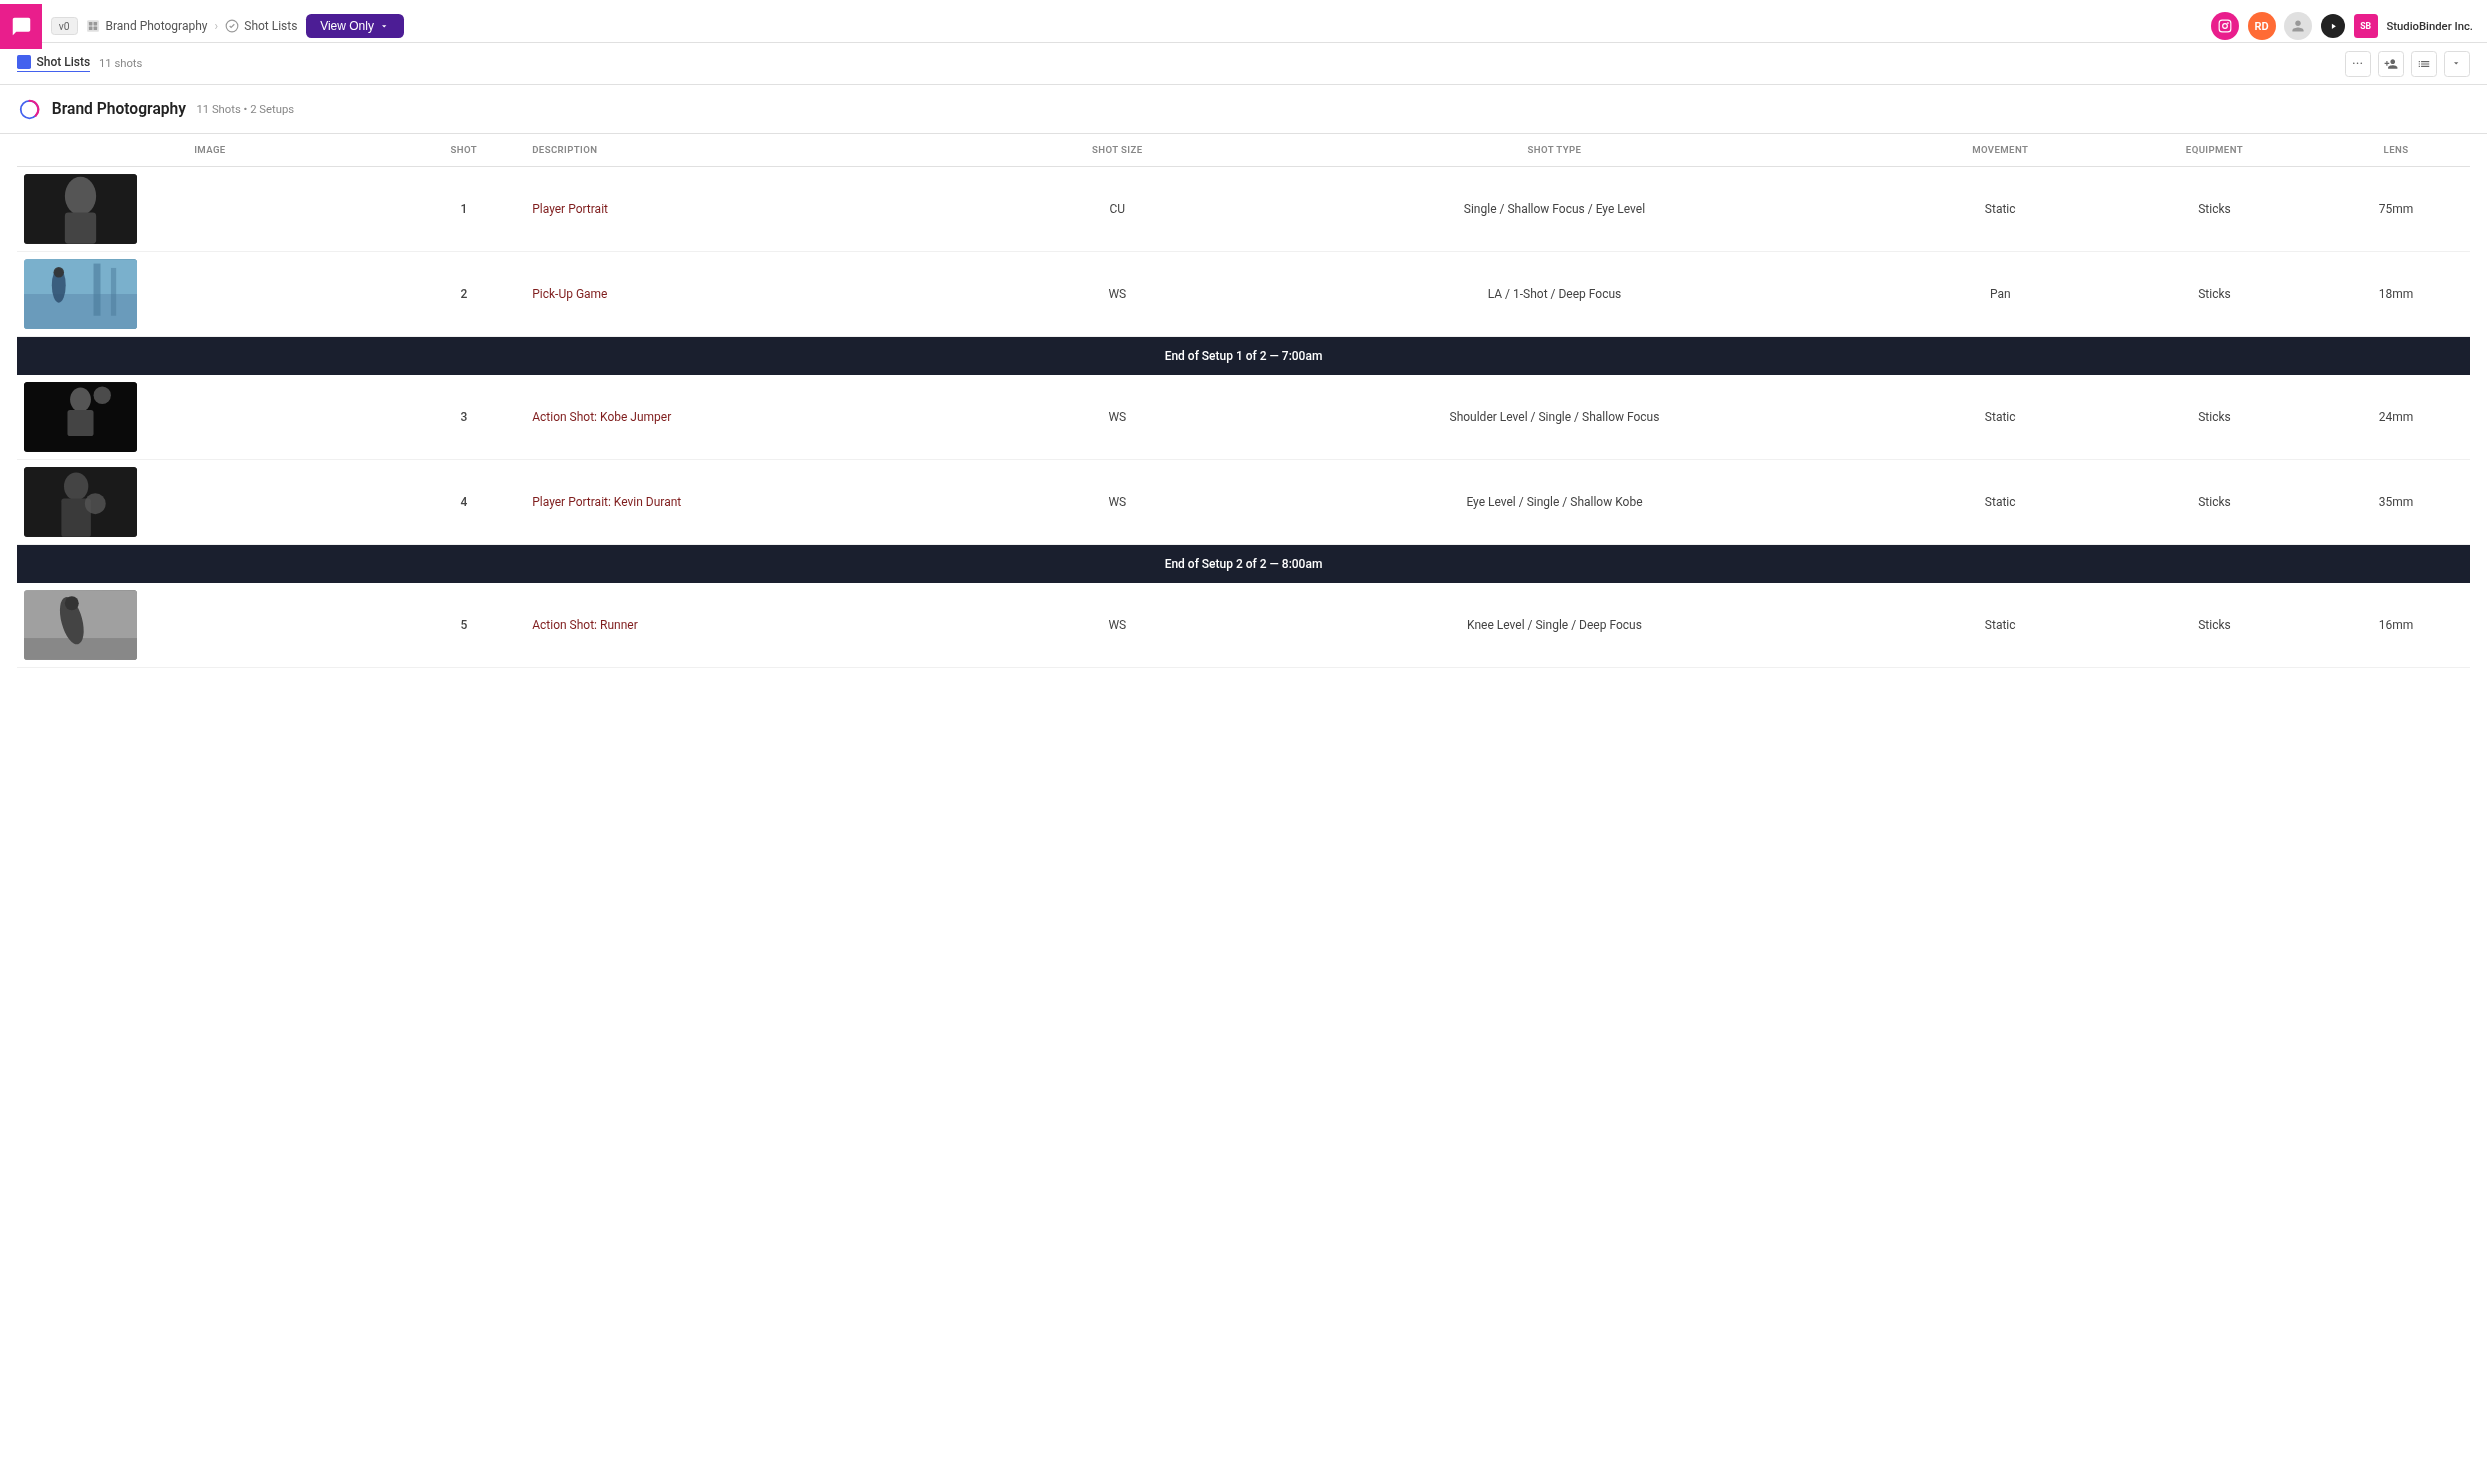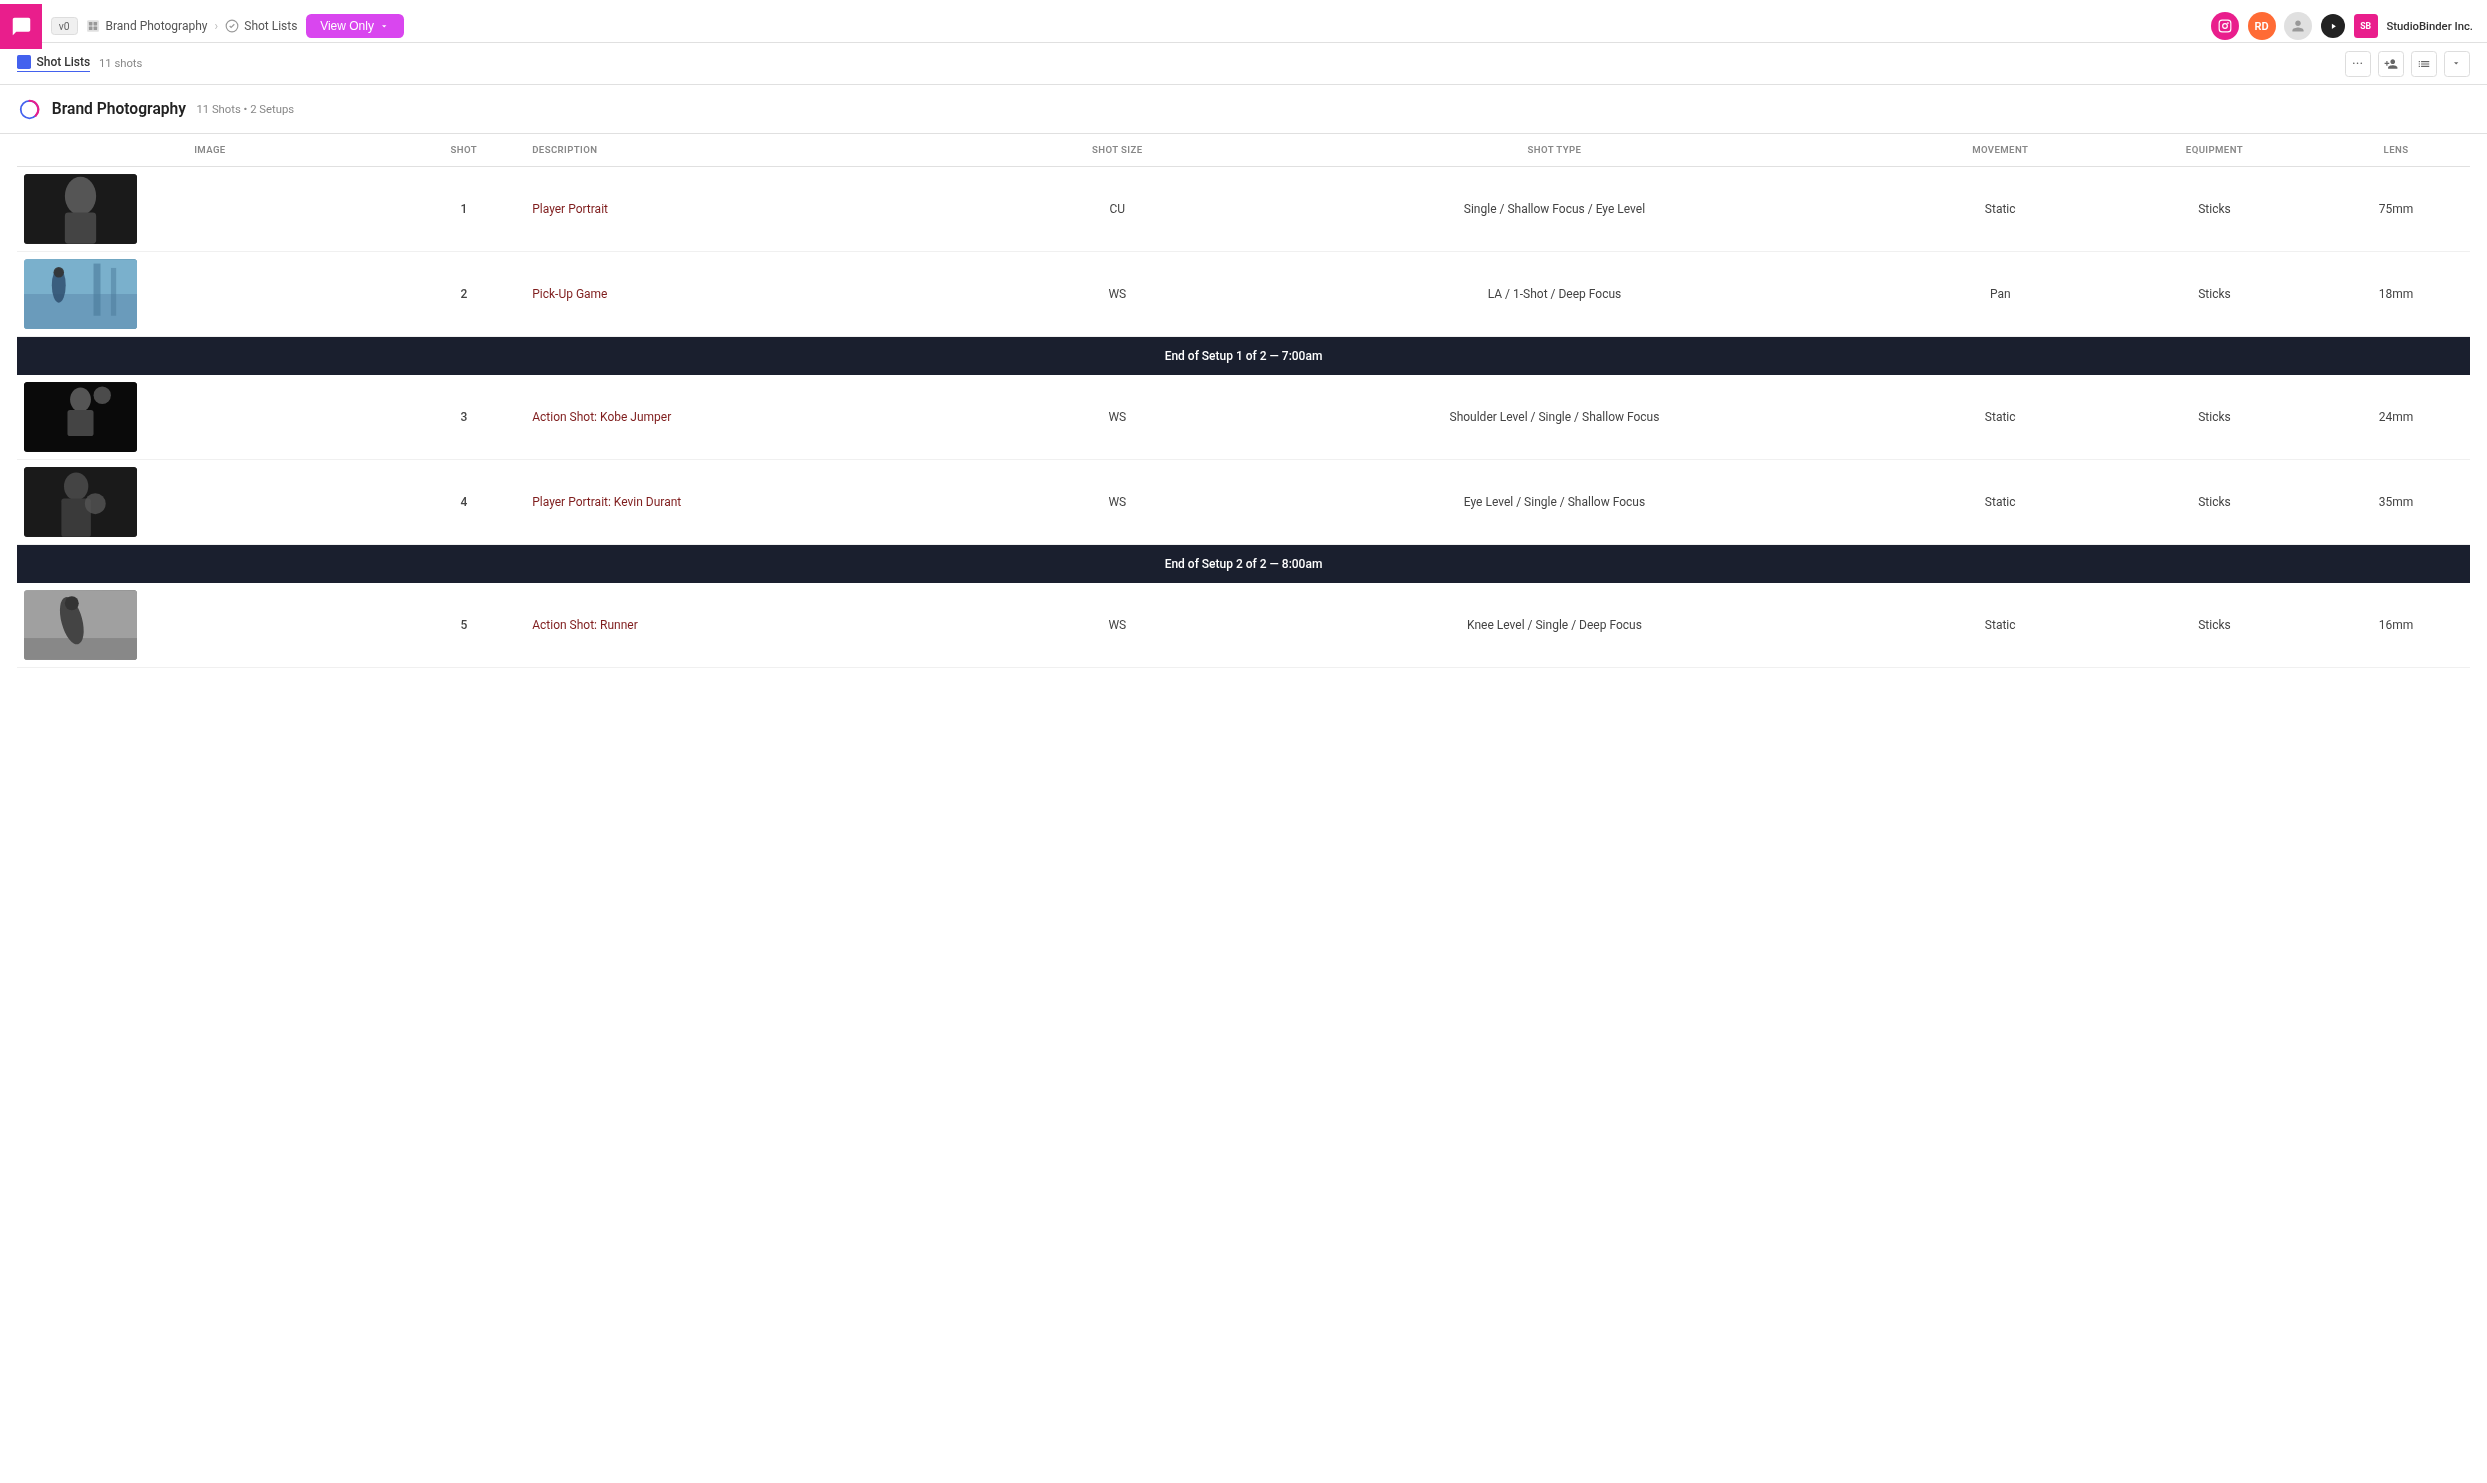--- a/index.html
+++ b/index.html
@@ -45,21 +45,21 @@
       display: flex;
       align-items: center;
       gap: 7px;
       color: #555;
       font-size: 12px;
     }
     .nav-breadcrumb .sep { color: #bbb; }
     .nav-brand { display: flex; align-items: center; gap: 5.2px; }
     .nav-shotlists { display: flex; align-items: center; gap: 5.2px; color: #555; }
     .view-only-btn {
-      background: #d946ef;
+      background: #4c1d95;
       color: #fff;
       border: none;
       border-radius: 5.2px;
       padding: 5.2px 14px;
       font-size: 12px;
       cursor: pointer;
       display: flex;
       align-items: center;
       gap: 5.2px;
     }
@@ -431,21 +431,21 @@
       <rect width="130" height="80" fill="#1a1a1a"></rect>
       <ellipse cx="60" cy="22" rx="14" ry="16" fill="#444"></ellipse>
       <rect x="43" y="36" width="34" height="44" rx="3" fill="#3a3a3a"></rect>
       <circle cx="82" cy="42" r="12" fill="#555" opacity="0.8"></circle>
     </svg>
             </div>
           </td>
           <td class="shot-num">4</td>
           <td class="shot-desc">Player Portrait: Kevin Durant</td>
           <td class="shot-size">WS</td>
-          <td class="shot-type">Eye Level / Single / Shallow Focus</td>
+          <td class="shot-type">Eye Level / Single / Shallow Kobe</td>
           <td class="shot-movement">Static</td>
           <td class="shot-equipment">Sticks</td>
           <td class="shot-lens">35mm</td>
         </tr>
         <tr class="setup-divider">
           <td colspan="8">End of  Setup 2 of 2  —  8:00am</td>
         </tr>
         <tr class="shot-row">
           <td>
             <div class="img-placeholder img-5">

